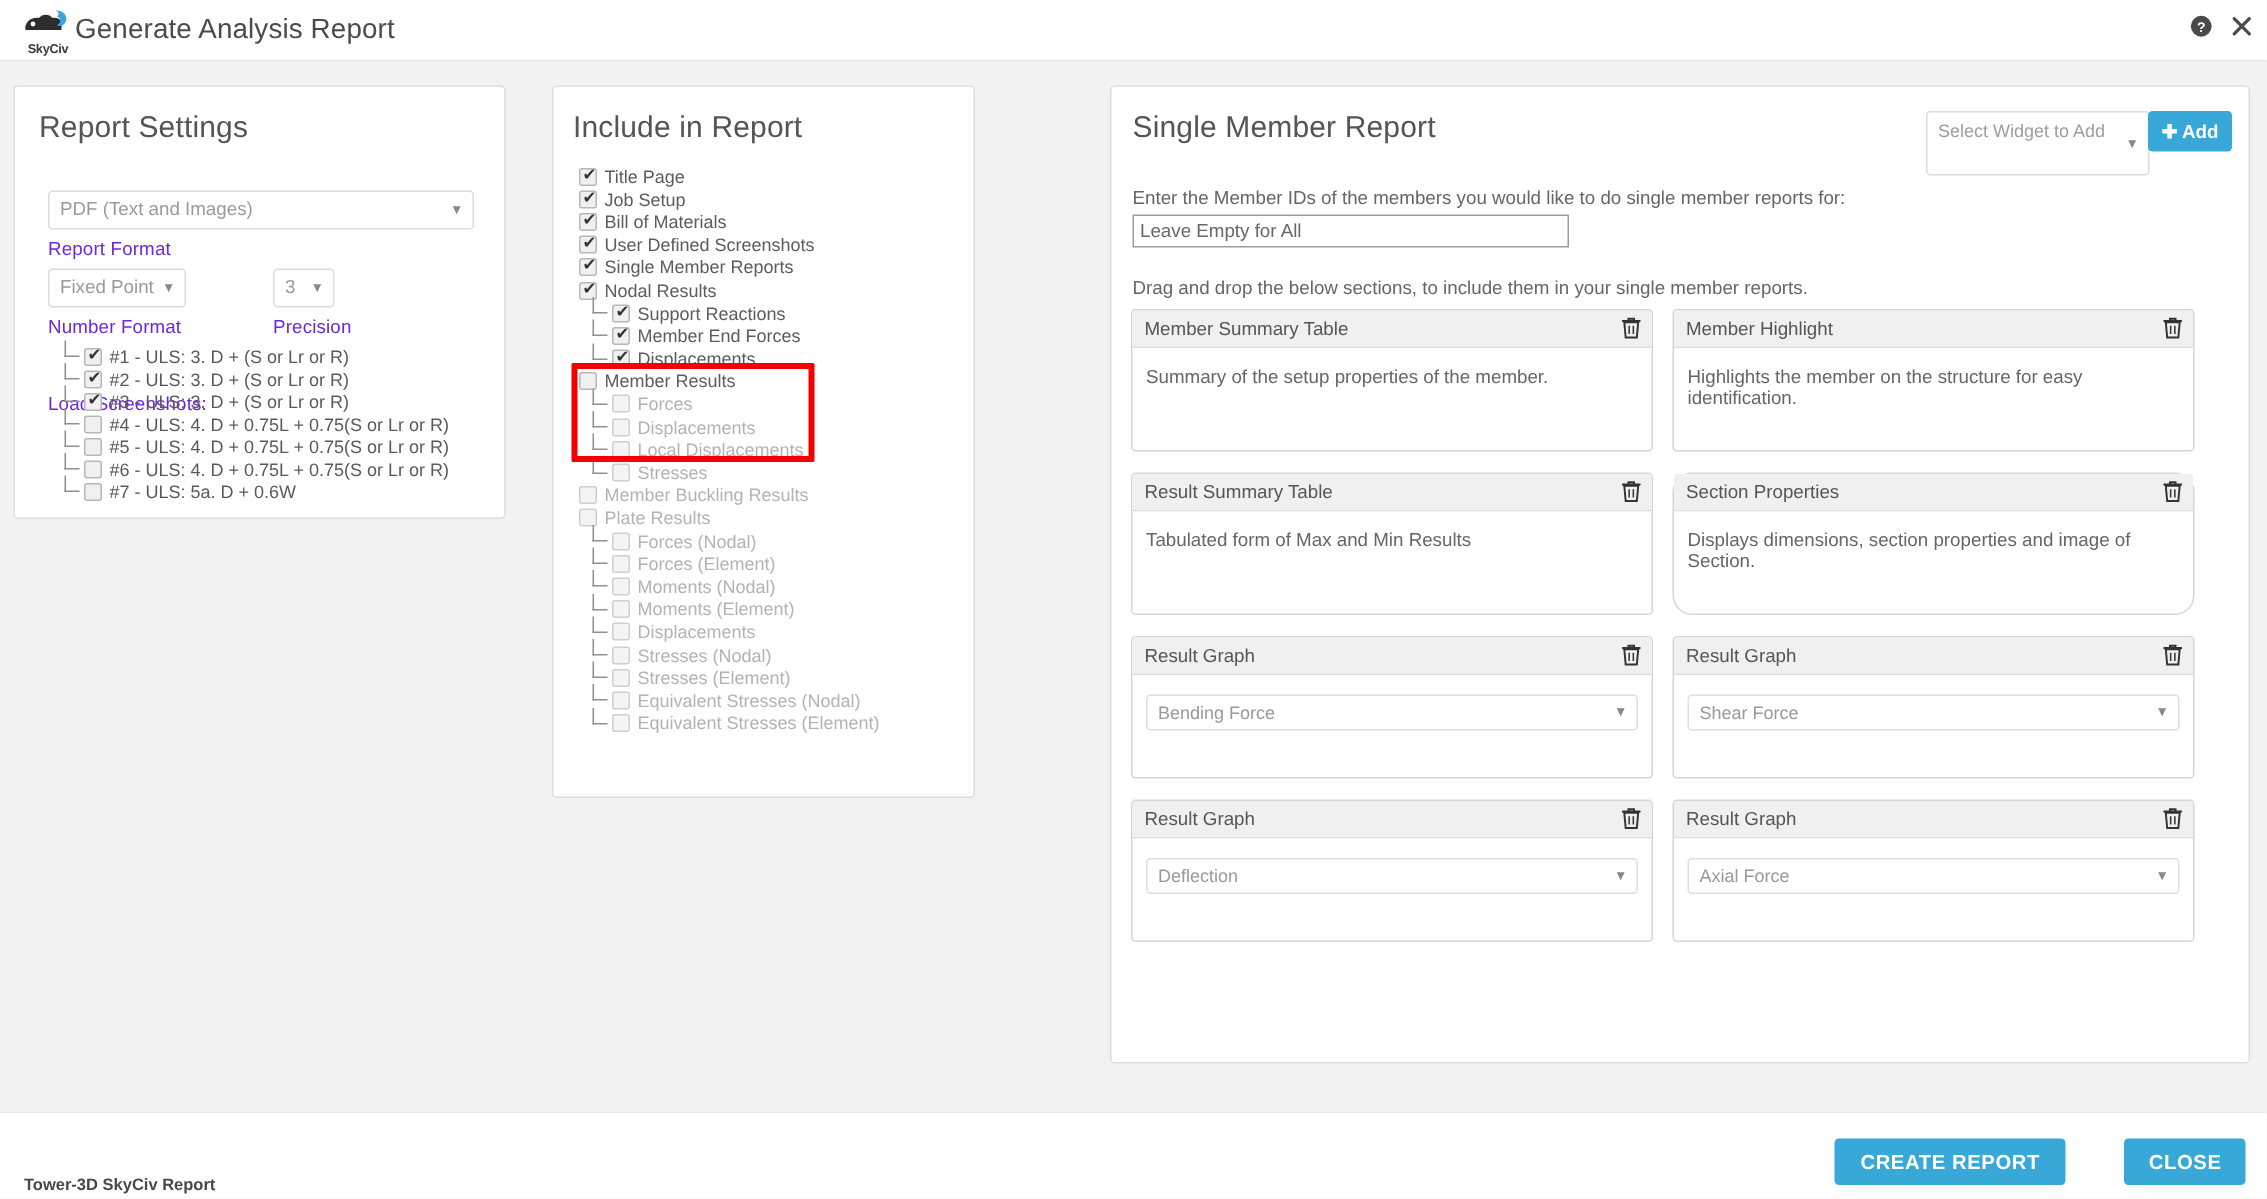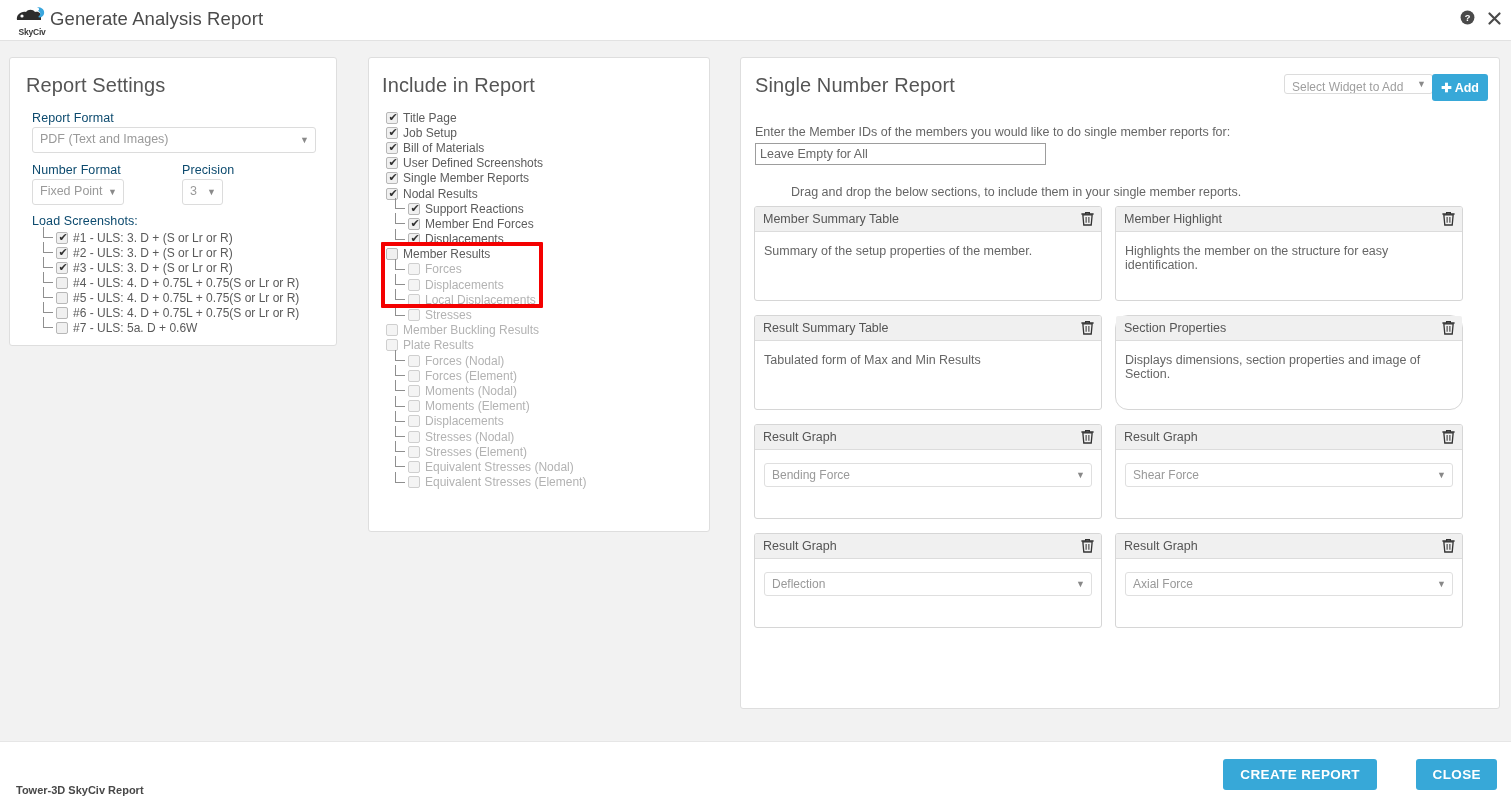--- a/index.html
+++ b/index.html
@@ -58,21 +58,21 @@
   }
   .panel-title {
     font-size: 20px; color: #555; font-weight: normal;
     letter-spacing: 0.1px;
   }
 
   
   #panel-settings { left: 9px; top: 16px; width: 328px; height: 289px; }
   #panel-settings .panel-title { position:absolute; left: 16px; top: 16px; }
   .field-label {
-    font-size: 12.5px; color: #0c4a6e; letter-spacing: .1px;
+    font-size: 12.5px; color: #6d28d9; letter-spacing: .1px; margin-top: 48px;
   }
   .sel {
     border: 1px solid #dcdcdc; background: #fff; border-radius: 3px;
     height: 26px; position: relative; color: #9a9a9a;
     font-size: 12.5px; padding: 4px 20px 4px 7px; cursor: pointer;
     white-space: nowrap; overflow: hidden;
   }
   .sel .car {
     position: absolute; right: 6px; top: 50%; transform: translateY(-50%);
     font-size: 9px; color: #8a8a8a; line-height: 1;
@@ -112,21 +112,21 @@
   }
   .cb.checked::after {
     content: "✔";
     position: absolute; left: 0px; top: -3px;
     width: 12px; text-align: center;
     font-size: 11px; color: #333; line-height: 14px;
   }
   .cb.dis { border-color: #cfcfcf; background: #f4f4f4; }
 
   
-  #panel-include { left: 368px; top: 16px; width: 342px; height: 475px; }
+  #panel-include { left: 368px; top: 16px; width: 282px; height: 475px; }
   #panel-include .panel-title { position:absolute; left: 13px; top: 16px; }
   .inc-list { position:absolute; left: 17px; top: 52px; width: 310px; }
   .inc-row {
     display: flex; align-items: center; height: 15.2px;
     font-size: 12px; color: #5c5c5c; white-space: nowrap;
   }
   .inc-row.sub { padding-left: 6px; }
   .inc-row.muted { color: #b3b3b3; }
 
   .hl-box {
@@ -134,21 +134,21 @@
     width: 162px; height: 66px;
     border: 4px solid #f40000;
     border-radius: 1px;
     pointer-events: none;
   }
 
   
   #panel-smr { left: 740px; top: 16px; width: 760px; height: 652px; }
   #panel-smr .panel-title { position:absolute; left: 14px; top: 16px; }
   #widget-select {
-    position: absolute; right: 66px; top: 16px; width: 149px; height: 20px;
+    position: absolute; right: 66px; top: 16px; width: 149px; height: 43px;
     color: #9e9e9e; font-size: 12px; padding-top: 5px;
   }
   #add-btn {
     position: absolute; right: 11px; top: 16px;
     height: 27px; padding: 0 9px;
     background: #37a8d8; color: #fff; border: none; border-radius: 3px;
     font-size: 12.5px; font-weight: bold; cursor: pointer;
     display: flex; align-items: center; gap: 3px;
     font-family: "Liberation Sans", sans-serif;
   }
@@ -158,21 +158,21 @@
   }
   #member-ids-input {
     position: absolute; left: 14px; top: 85px; width: 291px; height: 22px;
     border: 1px solid #9d9d9d; background: #fff;
     font-size: 12.5px; color: #676767; padding: 2px 4px;
     font-family: "Liberation Sans", sans-serif; outline: none;
   }
   #member-ids-input::placeholder { color: #676767; }
   #smr-drag-note {
     position: absolute; left: 14px; top: 127px;
-    font-size: 12.5px; color: #666; margin-left: 36px;
+    font-size: 12.5px; color: #666;
   }
 
   .widgets {
     position: absolute; left: 13px; top: 148px;
     width: 734px; height: 490px;
   }
   .wcard {
     position: absolute;
     width: 348px; height: 95px;
     background: #fff;
@@ -445,21 +445,21 @@
         <div class="inc-row sub muted">
           <span class="tline last"></span>
           <span class="cb dis"></span>
           <span>Equivalent Stresses (Element)</span>
         </div>
       </div>
   </div>
   <div class="hl-box"></div>
 
   <div class="panel" id="panel-smr">
-    <div class="panel-title">Single Number Report</div>
+    <div class="panel-title">Single Member Report</div>
 
     <div class="sel" id="widget-select">
       <span>Select Widget to Add</span>
       <span class="car">▼</span>
     </div>
     <button id="add-btn">
       <span>✚</span>
       <span>Add</span>
     </button>
 

